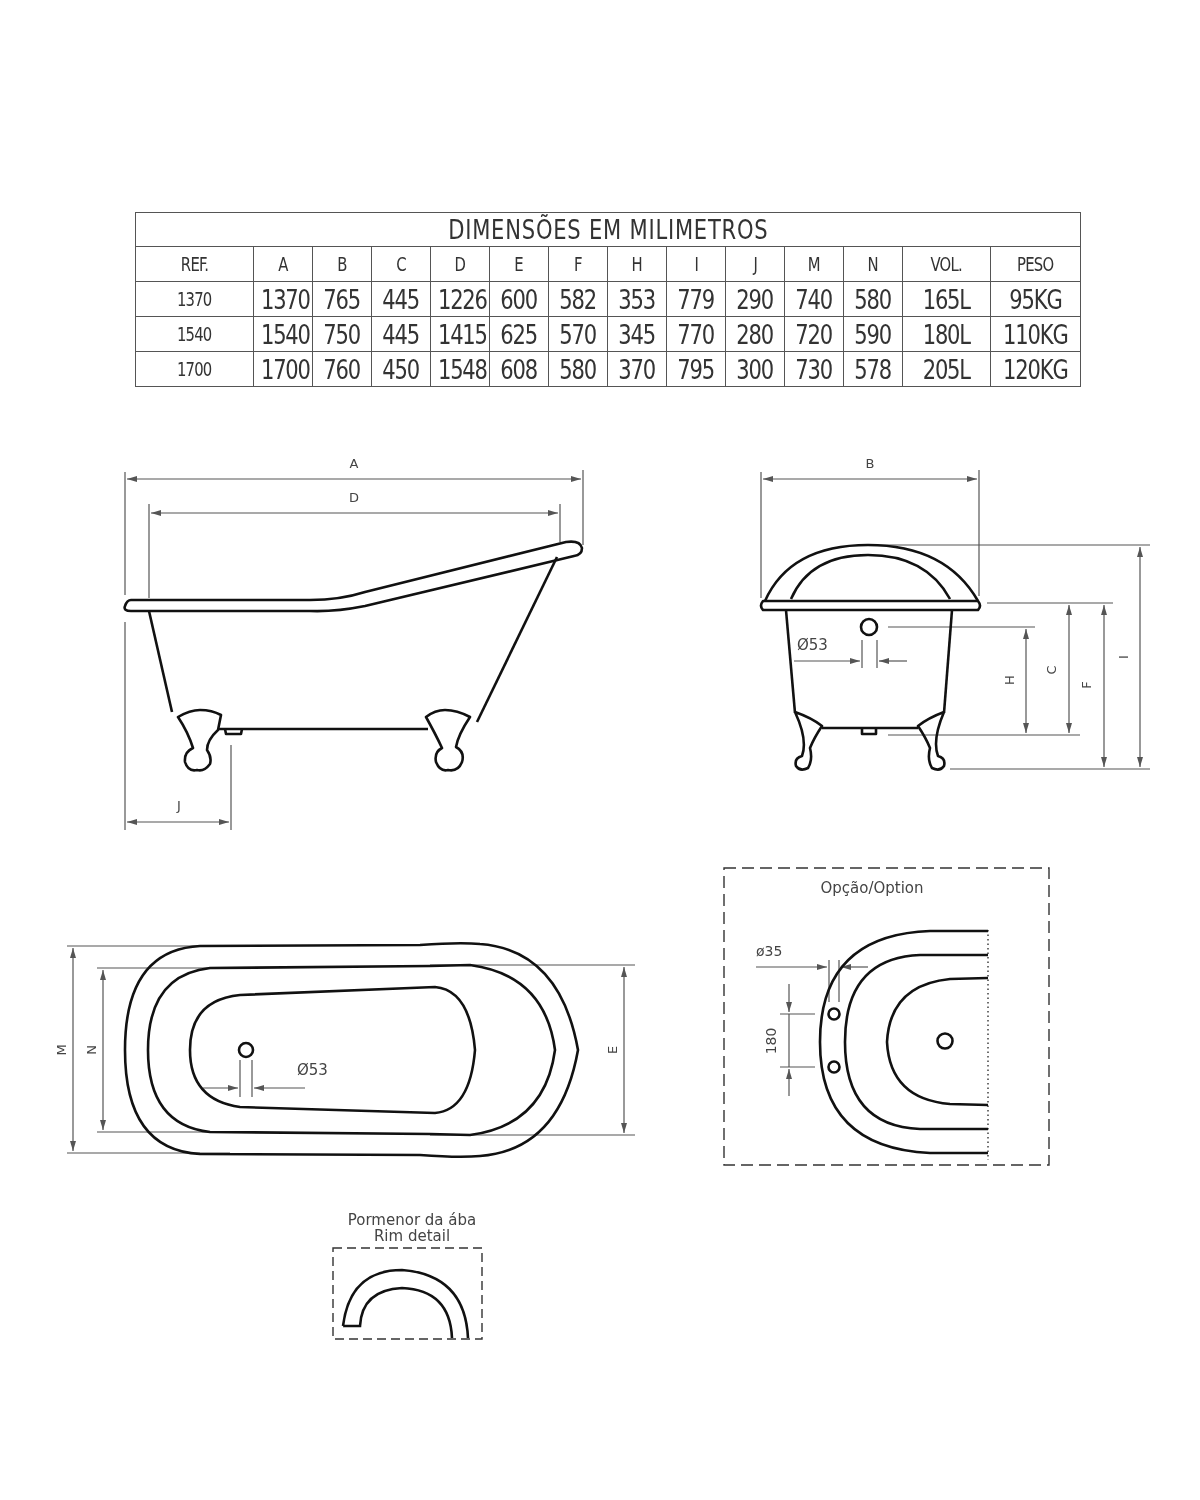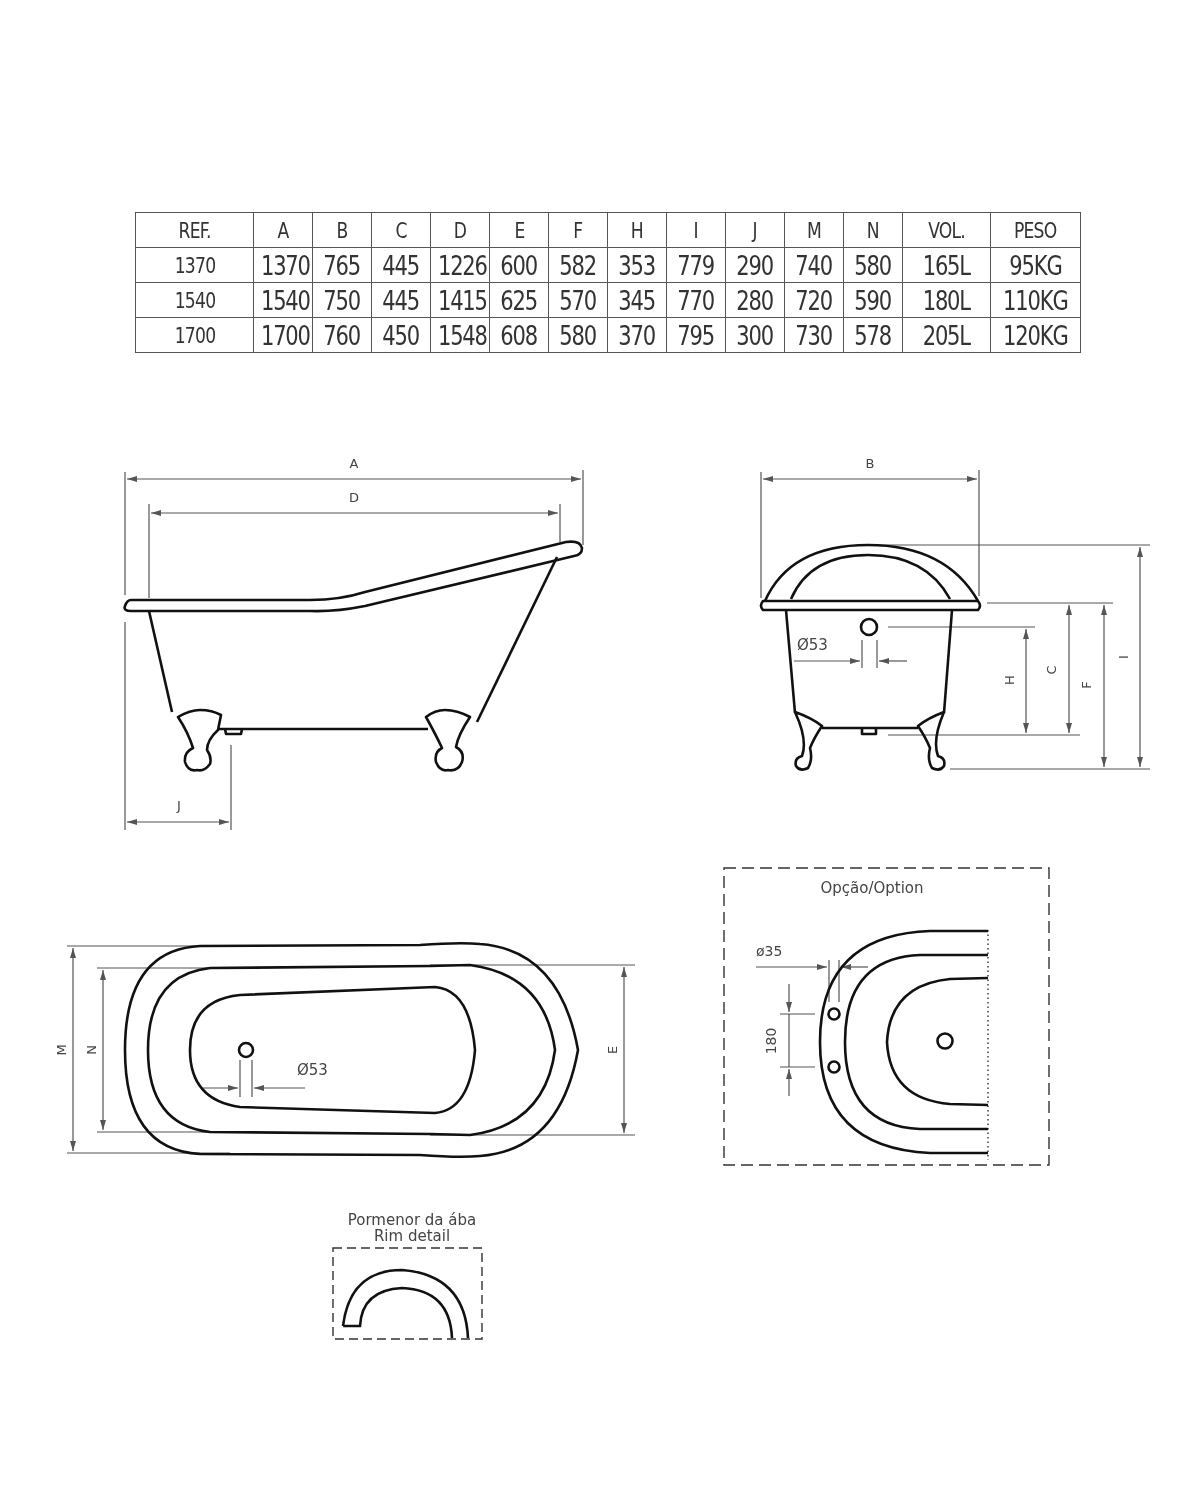--- a/index.html
+++ b/index.html
@@ -1,18 +1,18 @@
 <!DOCTYPE html>
 <html><head>
 <meta charset="utf-8">
 <style>
   html, body { margin:0; padding:0; background:#ffffff; }
   body { width:1200px; height:1500px; position:relative; overflow:hidden; font-family:"DejaVu Sans", sans-serif; color:#2a2a2a; }
   #spec-table { position:absolute; left:135px; top:212px; width:945px; border-collapse:collapse; table-layout:fixed; font-family:"DejaVu Sans", sans-serif; font-weight:200; color:#333; }
-  #spec-table td, #spec-table th { border:1.5px solid #555; padding:0; text-align:center; font-weight:normal; height:34px; font-size:22px; letter-spacing:-1px; transform-origin:center; white-space:nowrap; overflow:hidden; }
+  #spec-table td, #spec-table th { border:1.5px solid #555; padding:0; text-align:center; font-weight:normal; height:34px; font-size:19px; letter-spacing:-1px; transform-origin:center; white-space:nowrap; overflow:hidden; }
   #spec-table th.title { height:33px; font-size:27px; letter-spacing:1px; }
   #spec-table td.num { font-size:27px; letter-spacing:-1.5px; }
   .cond { display:inline-block; transform:scaleX(0.78); }
   svg#drawing { position:absolute; left:0; top:0; }
   .lbl { font-family:"DejaVu Sans", sans-serif; fill:#444; }
 </style>
 </head>
 <body>
 
 <table id="spec-table">
@@ -26,20 +26,23 @@
       <col style="width:59px">
       <col style="width:59px">
       <col style="width:59px">
       <col style="width:59px">
       <col style="width:59px">
       <col style="width:59px">
       <col style="width:88px">
       <col style="width:90px">
   </colgroup>
   <tbody>
+      <tr>
+    <th class="title" colspan="14"><span class="cond">DIMENSÕES EM MILIMETROS</span></th>
+  </tr>
   <tr>
     <th><span class="cond">REF.</span></th>
     <th><span class="cond">A</span></th>
     <th><span class="cond">B</span></th>
     <th><span class="cond">C</span></th>
     <th><span class="cond">D</span></th>
     <th><span class="cond">E</span></th>
     <th><span class="cond">F</span></th>
     <th><span class="cond">H</span></th>
     <th><span class="cond">I</span></th>

